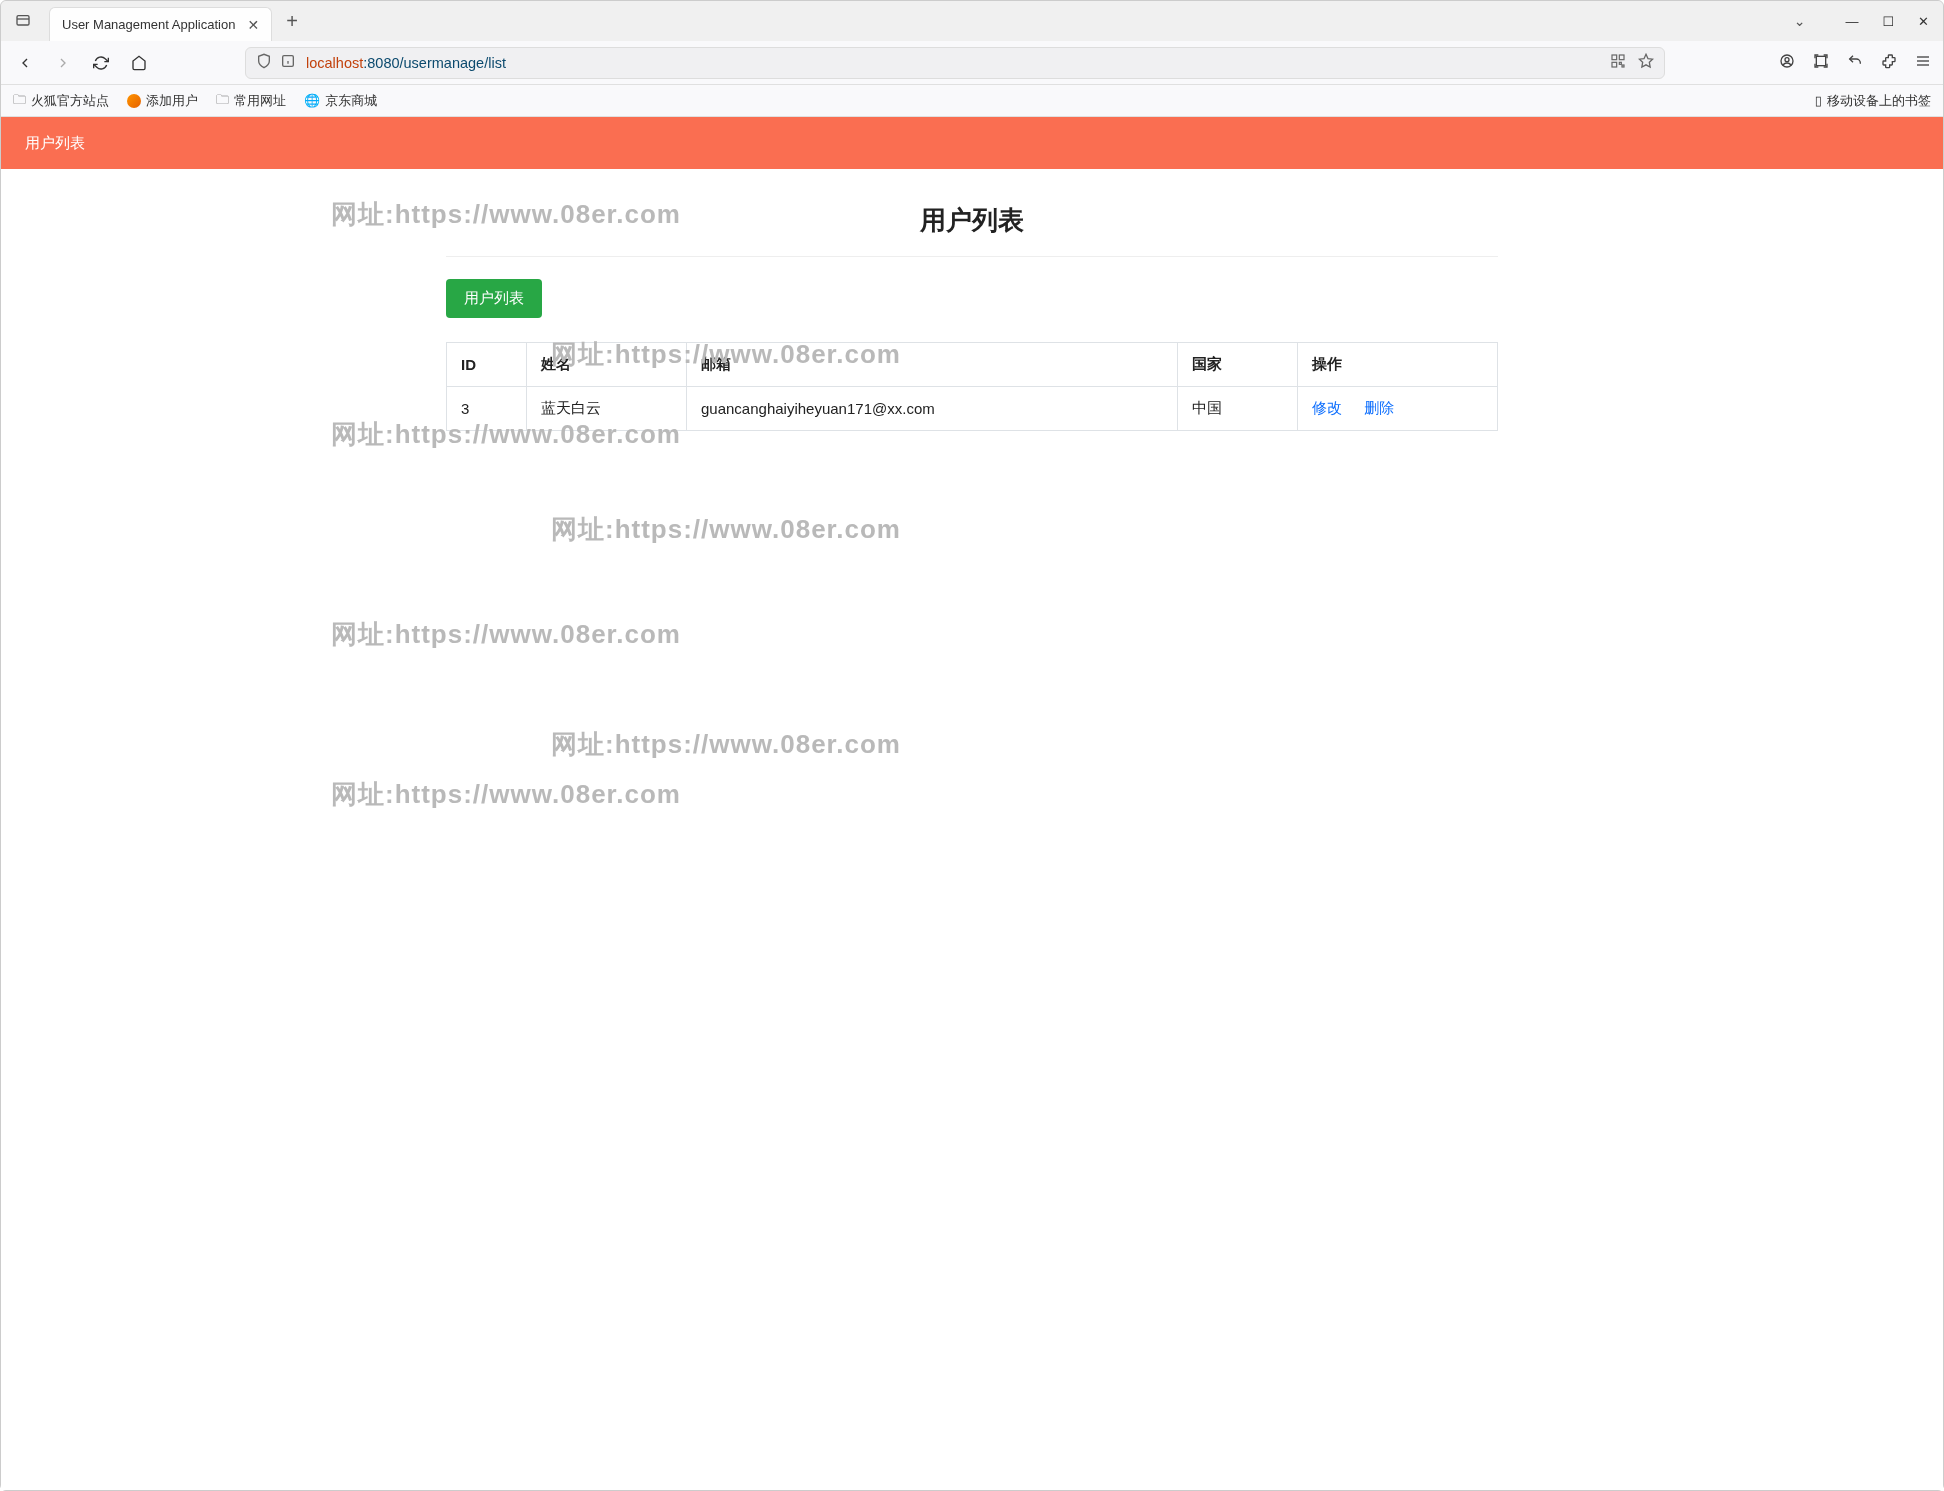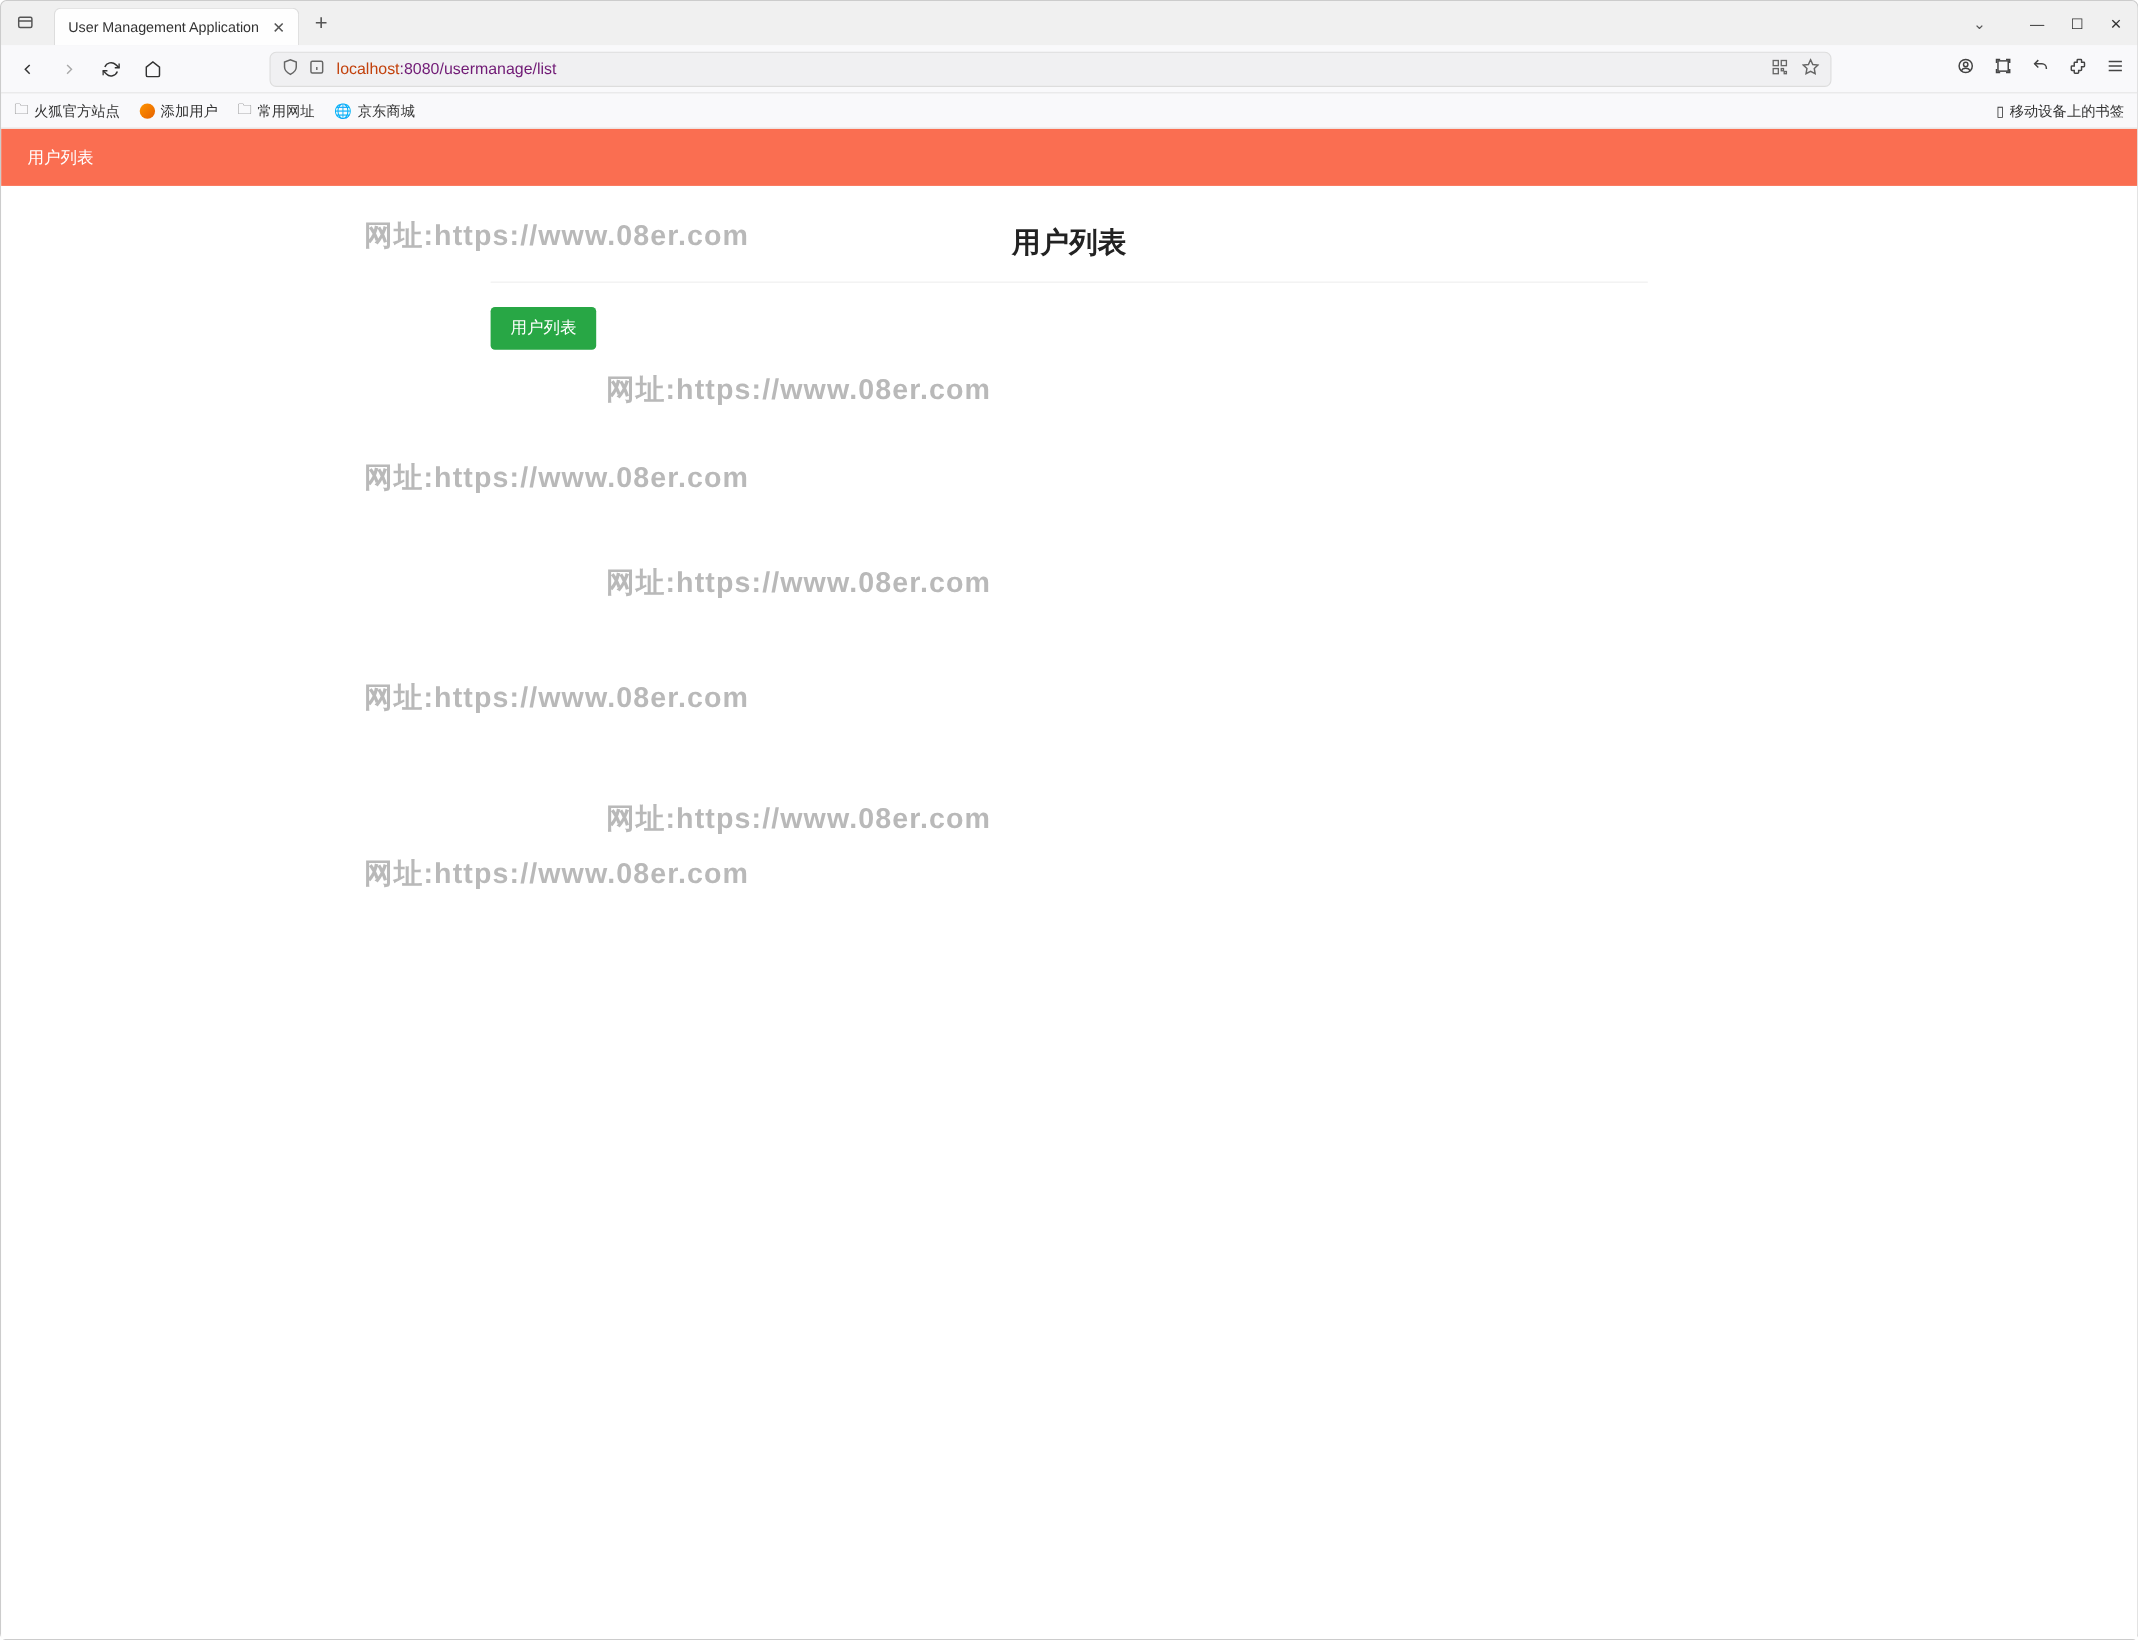--- a/index.html
+++ b/index.html
@@ -18,21 +18,21 @@
     .win-controls span { cursor: pointer; font-size: 13px; }
     .chevron-down { margin-right: 40px; color: #555; font-size: 14px; }
     
     .toolbar { display: flex; align-items: center; height: 44px; background: #f9f9fb; padding: 0 12px; gap: 14px; border-bottom: 1px solid #e0e0e0; }
     .nav-btn { width: 24px; height: 24px; display: flex; align-items: center; justify-content: center; color: #333; cursor: pointer; }
     .nav-btn.disabled { color: #aaa; }
     .urlbar { flex: 1; display: flex; align-items: center; background: #f0f0f2; border: 1px solid #ddd; border-radius: 6px; height: 32px; padding: 0 10px; margin: 0 60px 0 80px; font-size: 14.5px; }
     .urlbar .shield { margin-right: 8px; color: #666; }
     .urlbar .lock { margin-right: 10px; color: #666; }
     .url-host { color: #c2410c; }
-    .url-path { color: #701a75; }
+    .url-path { color: #0c4a6e; }
     .urlbar-right { margin-left: auto; display: flex; gap: 12px; color: #666; }
     .toolbar-right { display: flex; gap: 18px; color: #444; margin-left: 40px; }
     .toolbar-right span { cursor: pointer; }
     
     .bookmarks-bar { display: flex; align-items: center; height: 32px; background: #f9f9fb; padding: 0 12px; gap: 18px; border-bottom: 1px solid #e0e0e0; font-size: 13px; color: #333; }
     .bookmark-item { display: flex; align-items: center; gap: 5px; cursor: pointer; }
     .bookmark-right { margin-left: auto; }
     .folder-icon { color: #666; }
     .ff-icon { width: 14px; height: 14px; background: linear-gradient(135deg, #ff9500, #e66000); border-radius: 50%; display: inline-block; }
     .globe-icon { color: #666; }
@@ -177,20 +177,43 @@
   <div class="page-content">
     <div class="navbar">
       <span>用户列表</span>
     </div>
 
     <div class="container">
       <h2 class="page-title">用户列表</h2>
       <hr class="divider">
       <button class="btn-success">用户列表</button>
       
+      <table class="data-table">
+        <thead>
+          <tr>
+            <th style="width:80px">ID</th>
+            <th style="width:160px">姓名</th>
+            <th>邮箱</th>
+            <th style="width:120px">国家</th>
+            <th style="width:200px">操作</th>
+          </tr>
+        </thead>
+        <tbody>
+          <tr>
+            <td>3</td>
+            <td>蓝天白云</td>
+            <td>guancanghaiyiheyuan171@xx.com</td>
+            <td>中国</td>
+            <td>
+              <a class="action-link">修改</a>
+              <a class="action-link">删除</a>
+            </td>
+          </tr>
+        </tbody>
+      </table>
     </div>
 
     <div class="watermark" style="left:330px; top:80px">网址:https://www.08er.com</div>
     <div class="watermark" style="left:550px; top:220px">网址:https://www.08er.com</div>
     <div class="watermark" style="left:330px; top:300px">网址:https://www.08er.com</div>
     <div class="watermark" style="left:550px; top:395px">网址:https://www.08er.com</div>
     <div class="watermark" style="left:330px; top:500px">网址:https://www.08er.com</div>
     <div class="watermark" style="left:550px; top:610px">网址:https://www.08er.com</div>
     <div class="watermark" style="left:330px; top:660px">网址:https://www.08er.com</div>
   </div>

